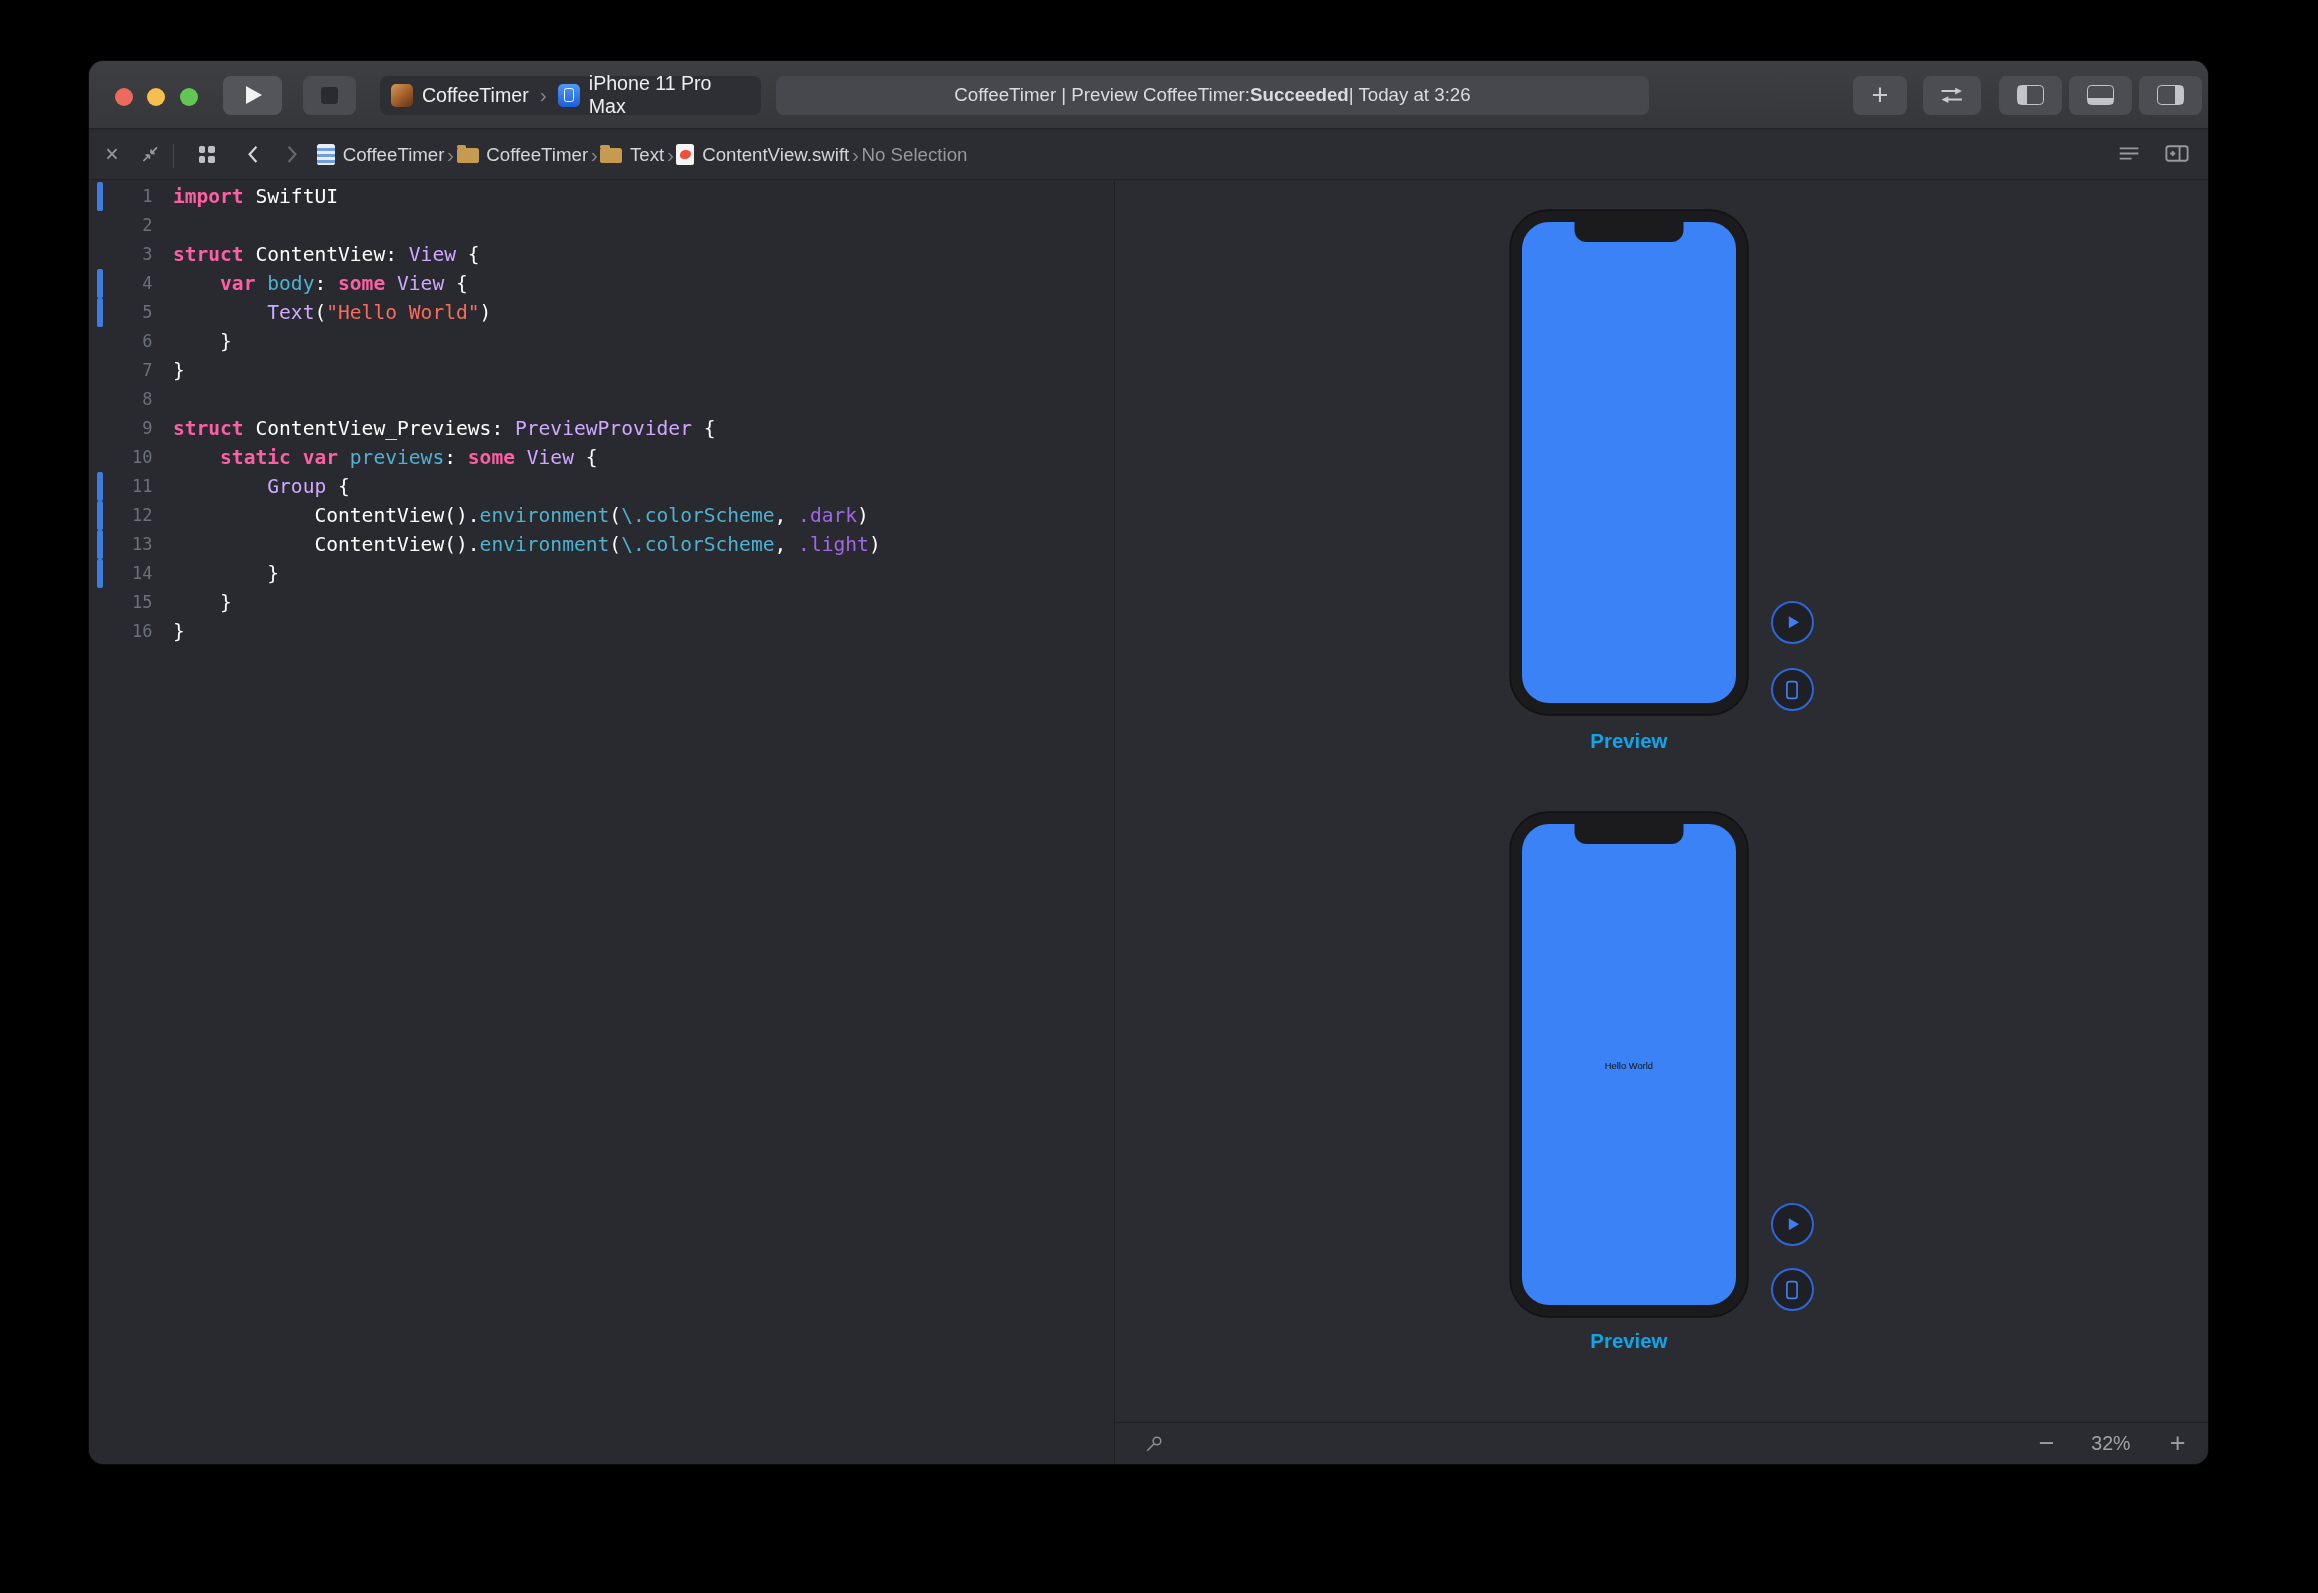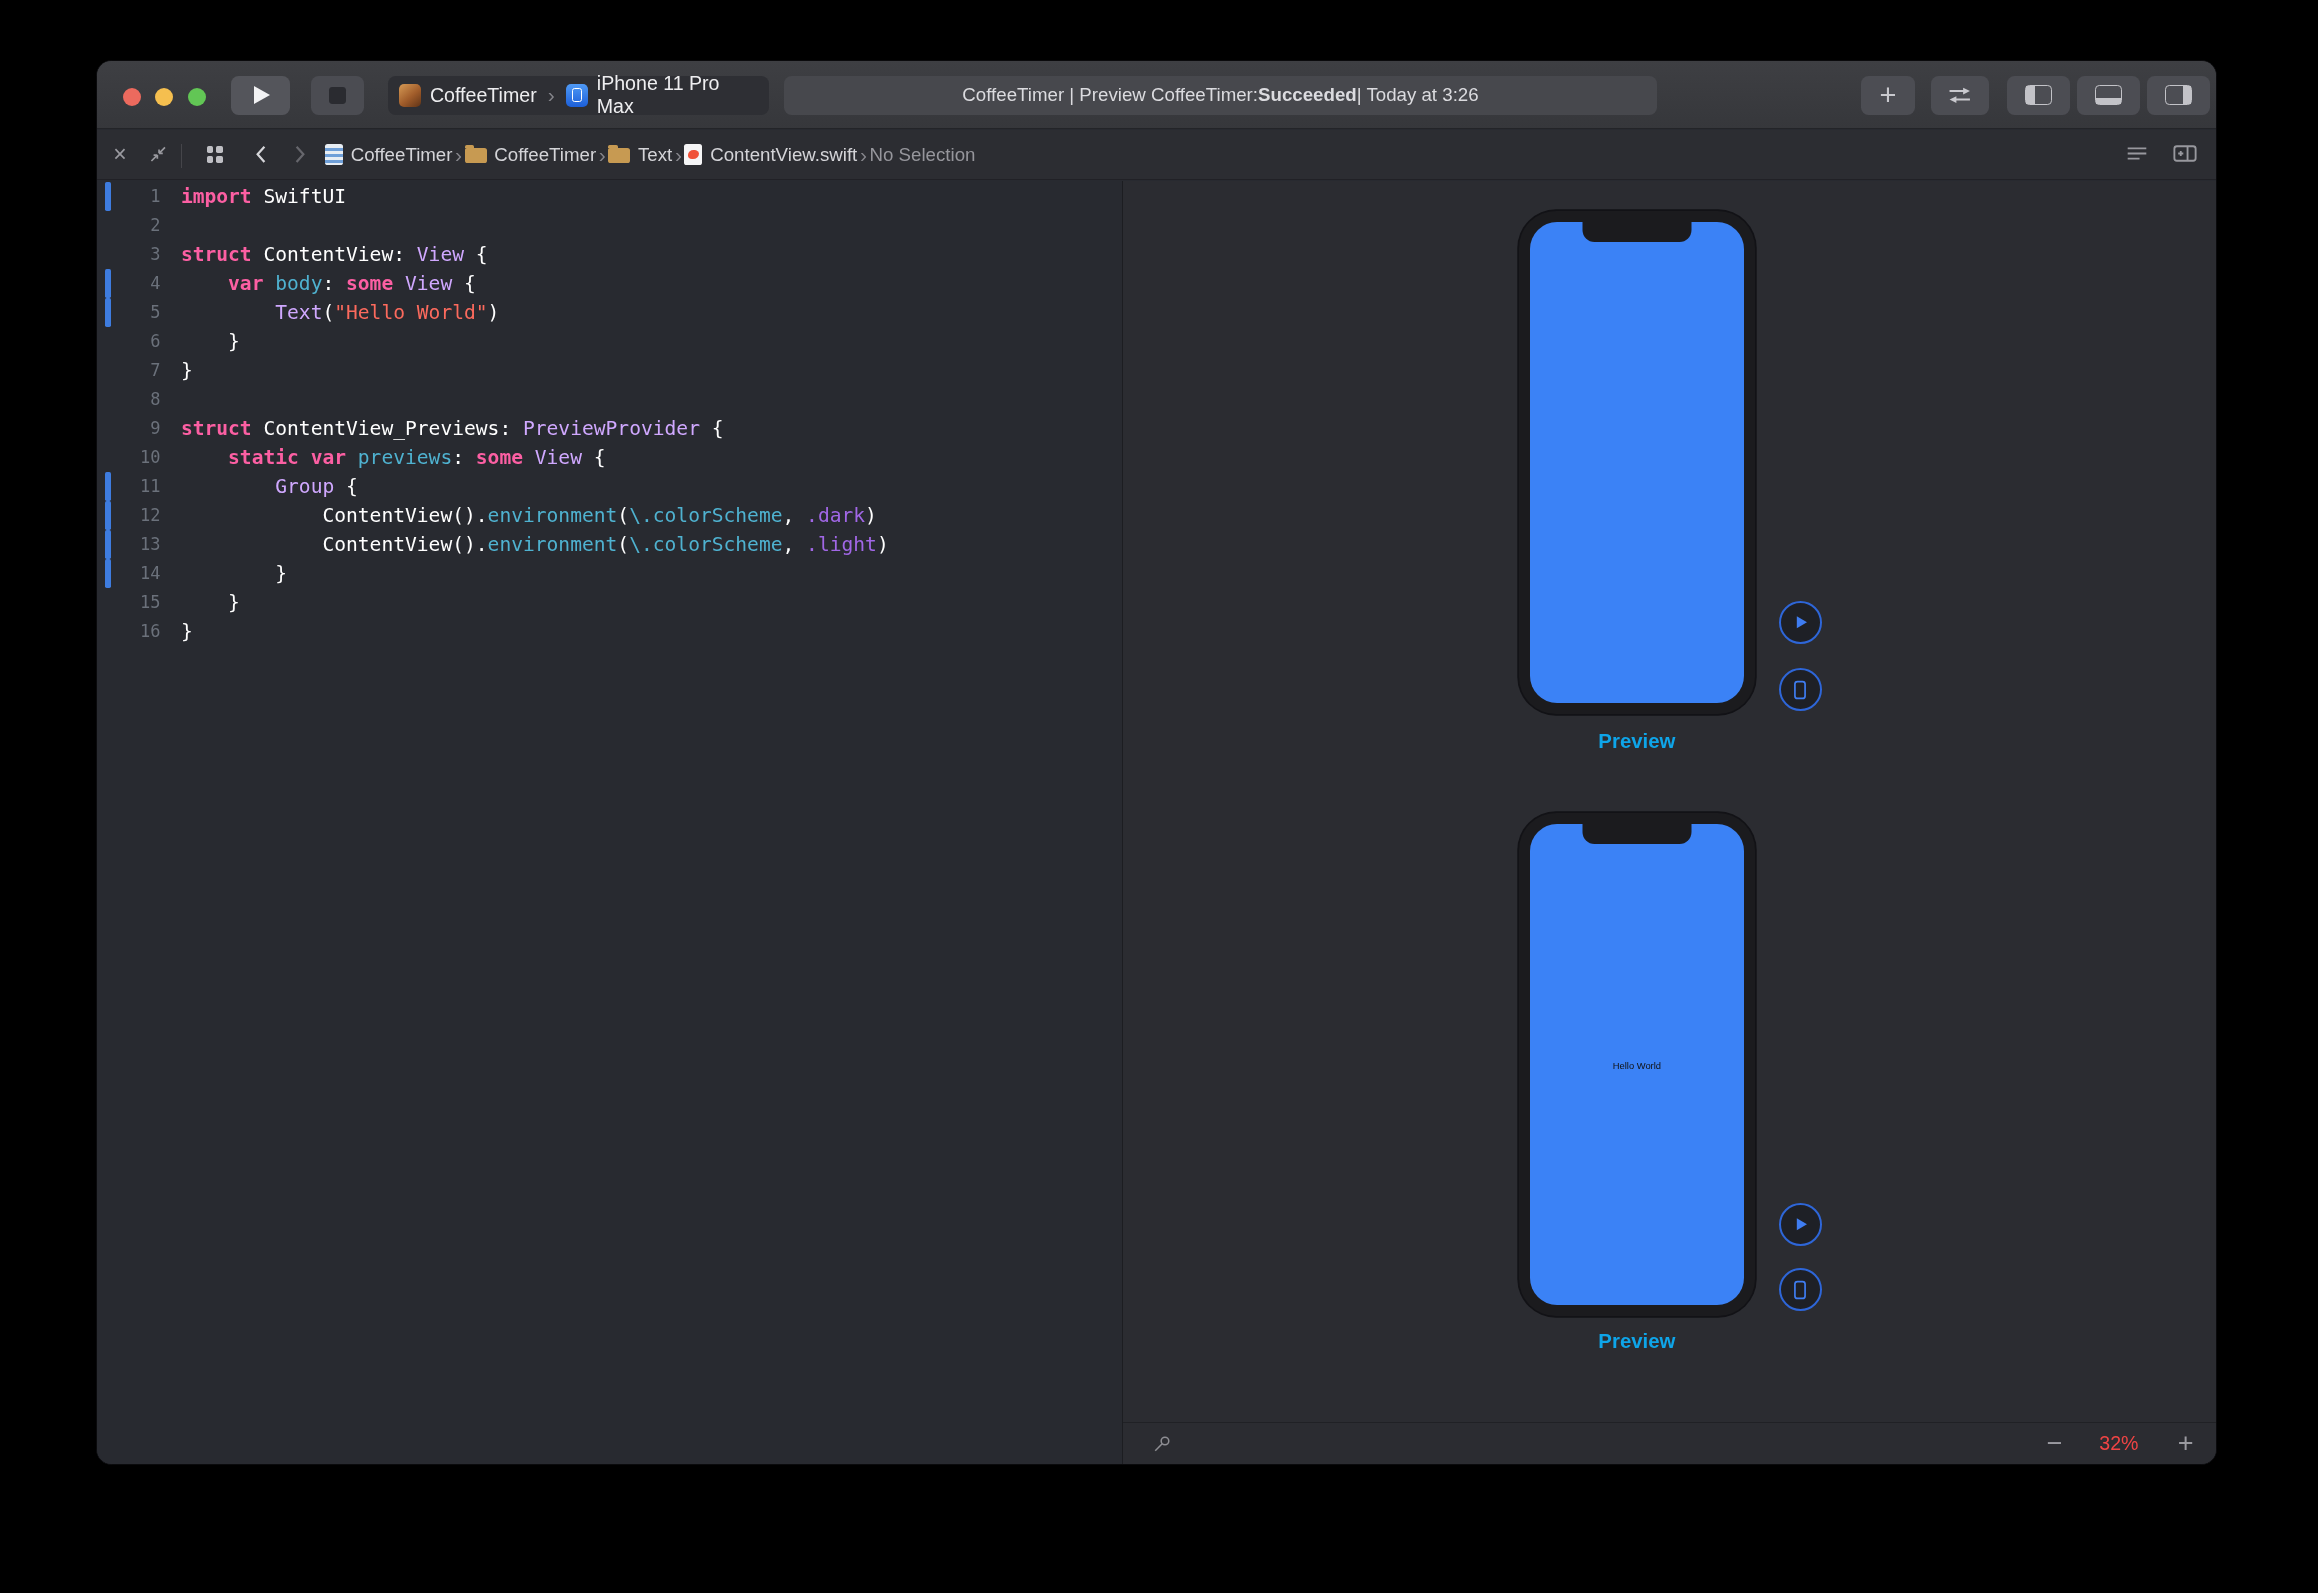--- a/index.html
+++ b/index.html
@@ -1,19 +1,19 @@
 <!DOCTYPE html>
 <html style="font-size:13.6px"><head>
 <meta charset="utf-8">
 <style>
   * { margin:0; padding:0; box-sizing:border-box; }
   html,body { width:2319px; height:1594px; background:#000; overflow:hidden;
               font-family:"Liberation Sans", sans-serif; }
 
-  .window { position:absolute; left:96px; top:60px; width:2121px; height:1405px;
+  .window { position:absolute; left:88px; top:60px; width:2121px; height:1405px;
             background:#282a30; border-radius:15.3px; overflow:hidden;
             border:0.9px solid #0a0a0c; box-shadow:0 34px 85px rgba(0,0,0,.75); }
 
   
   .toolbar { position:absolute; top:0; left:0; right:0; height:68px;
              background:linear-gradient(#3e3f43,#36373b); border-bottom:0.9px solid #232428; }
   .traffic { position:absolute; left:25.5px; top:27px; display:flex; gap:14.5px; }
   .tl { width:18px; height:18px; border-radius:50%; }
   .tl.red{ background:#ec6a5e; } .tl.yellow{ background:#f5bf4f; } .tl.green{ background:#62c655; }
 
@@ -115,21 +115,21 @@
 
   .pv-btn { position:absolute; left:656px; width:43px; height:43px; border-radius:50%;
             background:#1e2026; border:2.6px solid #2e66d8; display:flex; align-items:center;
             justify-content:center; }
   .pv1a{ top:420px; } .pv1b{ top:487px; } .pv2a{ top:1022px; } .pv2b{ top:1087px; }
 
   .canvas-bar { position:absolute; left:0; right:0; bottom:0; height:42px;
                 border-top:0.9px solid #202125; display:flex; align-items:center; }
   .pin-wrap { position:absolute; left:28px; top:0; height:100%; display:flex; align-items:center; }
   .zoom-out { position:absolute; left:919px; width:25.5px; text-align:center; color:#9a9aa0; font-size:27px; }
-  .zoom-lvl { position:absolute; left:962px; width:68px; text-align:center; color:#ef4444; font-size:19.6px; }
+  .zoom-lvl { position:absolute; left:962px; width:68px; text-align:center; color:#a3a3a3; font-size:19.6px; }
   .zoom-in  { position:absolute; left:1050px; width:25.5px; text-align:center; color:#9a9aa0; font-size:27px; }
 </style>
 </head>
 <body>
 
 <div class="window">
 
   <div class="toolbar">
     <div class="traffic">
       <span class="tl red"></span>

